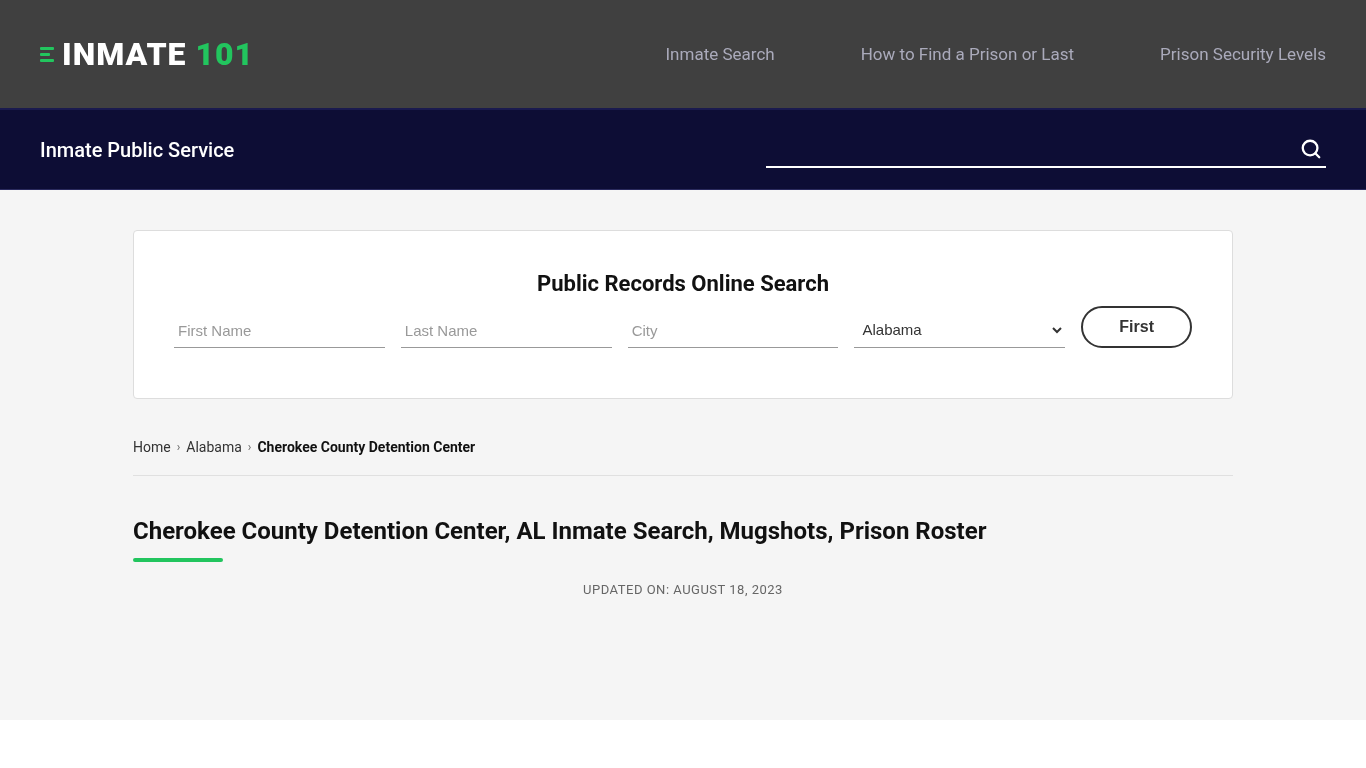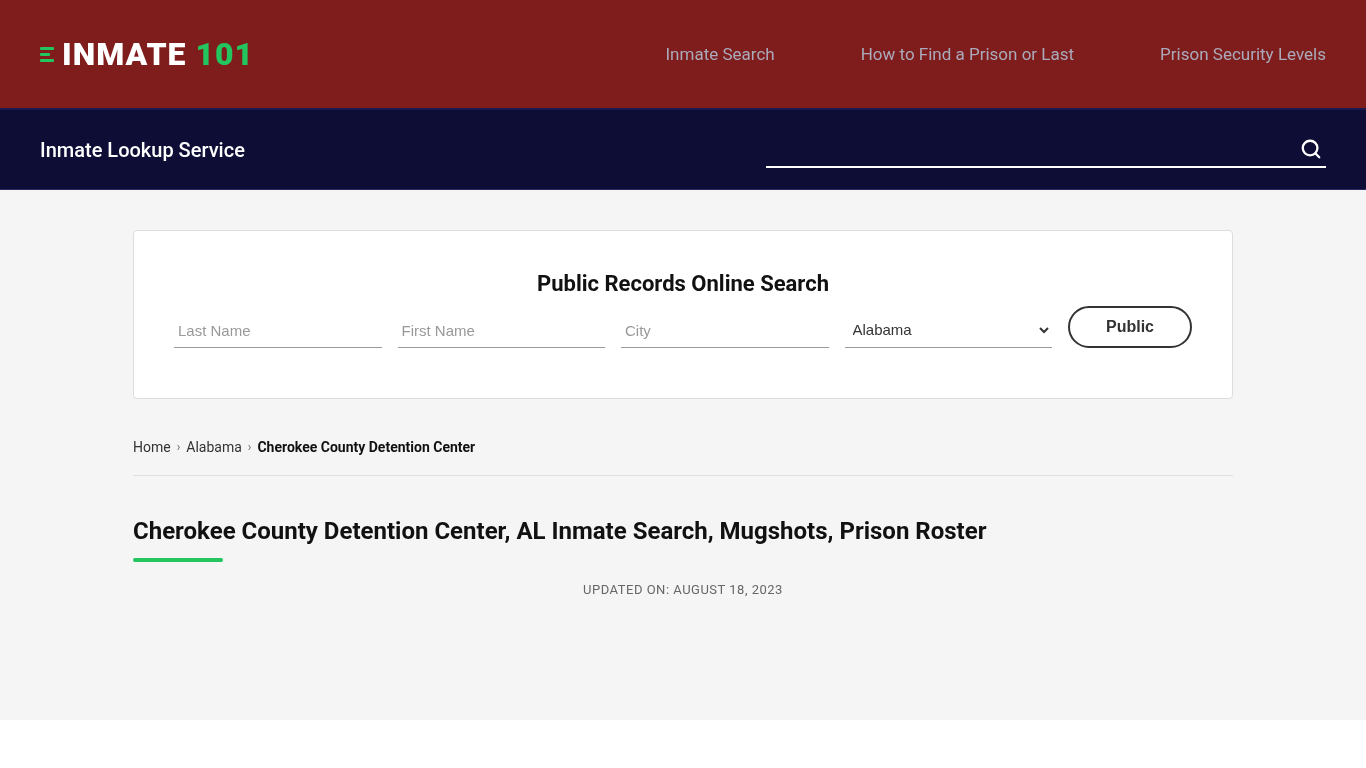--- a/index.html
+++ b/index.html
@@ -10,21 +10,21 @@
     body {
       font-family: -apple-system, BlinkMacSystemFont, 'Segoe UI', Roboto, sans-serif;
       background: #fff;
       color: #333;
       width: 1366px;
       min-height: 768px;
     }
 
     
     .top-nav {
-      background: #7f1d1d;
+      background: #404040;
       height: 110px;
       display: flex;
       align-items: center;
       padding: 0 40px;
       border-bottom: 2px solid #1a1a4e;
     }
     .logo-area {
       display: flex;
       align-items: center;
       margin-right: auto;
@@ -258,57 +258,57 @@
     <li>
       <a href="#">How to Find a Prison or Last</a>
     </li>
     <li>
       <a href="#">Prison Security Levels</a>
     </li>
   </ul>
 </nav>
 
 <div class="secondary-bar">
-  <span class="lookup-label">Inmate Lookup Service</span>
+  <span class="lookup-label">Inmate Public Service</span>
   <div class="search-bar-wrap">
     <input class="search-bar-input" type="text" placeholder="" style="">
     <button class="search-icon-btn">
       <svg width="22" height="22" viewBox="0 0 24 24" fill="none" stroke="currentColor" stroke-width="2.5" stroke-linecap="round" stroke-linejoin="round">
         <circle cx="11" cy="11" r="8"></circle>
         <line x1="21" y1="21" x2="16.65" y2="16.65"></line>
       </svg>
     </button>
   </div>
 </div>
 
 <div class="main-content">
 
   <div class="records-card">
     <h2 class="records-card-title">Public Records Online Search</h2>
     <div class="search-form">
       <div class="form-field">
-        <input type="text" placeholder="Last Name" style="">
+        <input type="text" placeholder="First Name" style="">
       </div>
       <div class="form-field">
-        <input type="text" placeholder="First Name" style="">
+        <input type="text" placeholder="Last Name" style="">
       </div>
       <div class="form-field">
         <input type="text" placeholder="City" style="">
       </div>
       <div class="form-field">
         <select>
           <option>Alabama</option>
           <option>Alaska</option>
           <option>Arizona</option>
           <option>Arkansas</option>
           <option>California</option>
           <option>Colorado</option>
         </select>
       </div>
-      <button class="search-btn">Public</button>
+      <button class="search-btn">First</button>
     </div>
   </div>
 
   <div class="breadcrumb-wrap">
     <a href="#">Home</a>
     <span class="breadcrumb-chevron">›</span>
     <a href="#">Alabama</a>
     <span class="breadcrumb-chevron">›</span>
     <span class="breadcrumb-current">Cherokee County Detention Center</span>
   </div>

